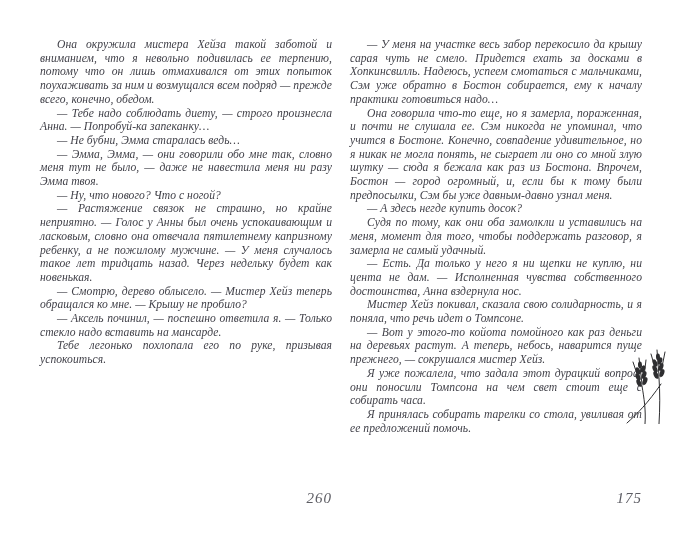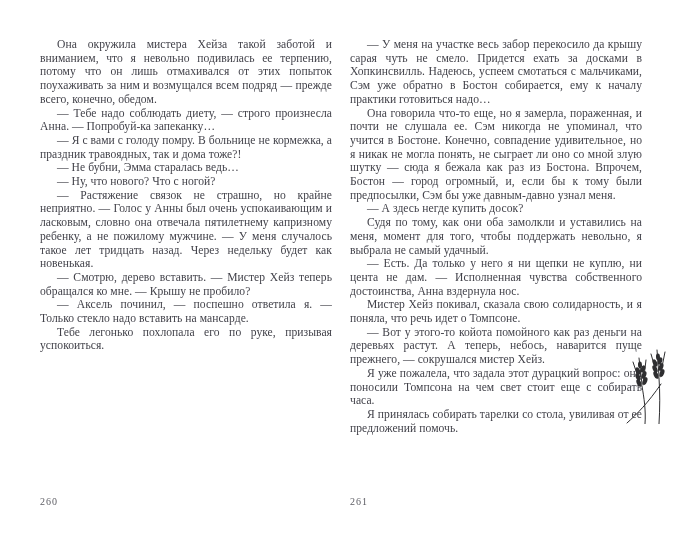--- a/index.html
+++ b/index.html
@@ -9,20 +9,21 @@
     width: 674px;
     height: 539px;
     overflow: hidden;
     font-family: "Liberation Serif", "DejaVu Serif", serif;
   }
   .spread {
     position: relative;
     width: 674px;
     height: 424px;
     background: #ffffff;
+    font-style: italic;
   }
   .page {
     position: absolute;
     top: 0;
     height: 539px;
   }
   .page-left  { left: 40px;  width: 292px; }
   .page-right { left: 350px; width: 292px; }
   .page-text {
     margin-top: 38px;
@@ -35,66 +36,66 @@
   .page-text p.para {
     margin: 0;
     padding: 0;
     text-indent: 17px;
   }
   .page-number {
     position: absolute;
     bottom: 32px;
     left: 0;
     width: 100%;
-    text-align: left;
-    font-size: 10px;
+    text-align: right;
+    font-size: 15px;
     color: #5c5c63;
     letter-spacing: 1px;
   }
   .wheat {
     position: absolute;
     right: 3px;
     bottom: 0;
     width: 56px;
     height: 84px;
   }
 </style>
 </head>
 <body>
 
 <div class="spread">
 
   <div class="page page-left">
     <div class="page-text">
         <p class="para">Она окружила мистера Хейза такой заботой и вниманием, что я невольно подивилась ее терпению, потому что он лишь отмахивался от этих попыток поухаживать за ним и возмущался всем подряд — прежде всего, конечно, обедом.</p>
         <p class="para">— Тебе надо соблюдать диету, — строго произнесла Анна. — Попробуй-ка запеканку…</p>
-        <p class="para">— Я с вами с голоду помру. В больнице не кормежка, а праздник травоядных, так и дома тоже?!</p>
         <p class="para">— Не бубни, Эмма старалась ведь…</p>
+        <p class="para">— Эмма, Эмма, — они говорили обо мне так, словно меня тут не было, — даже не навестила меня ни разу Эмма твоя.</p>
         <p class="para">— Ну, что нового? Что с ногой?</p>
         <p class="para">— Растяжение связок не страшно, но крайне неприятно. — Голос у Анны был очень успокаивающим и ласковым, словно она отвечала пятилетнему капризному ребенку, а не пожилому мужчине. — У меня случалось такое лет тридцать назад. Через недельку будет как новенькая.</p>
-        <p class="para">— Смотрю, дерево вставить. — Мистер Хейз теперь обращался ко мне. — Крышу не пробило?</p>
+        <p class="para">— Смотрю, дерево облысело. — Мистер Хейз теперь обращался ко мне. — Крышу не пробило?</p>
         <p class="para">— Аксель починил, — поспешно ответила я. — Только стекло надо вставить на мансарде.</p>
         <p class="para">Тебе легонько похлопала его по руке, призывая успокоиться.</p>
       </div>
     <div class="page-number">260</div>
   </div>
 
   <div class="page page-right">
     <div class="page-text">
         <p class="para">— У меня на участке весь забор перекосило да крышу сарая чуть не смело. Придется ехать за досками в Хопкинсвилль. Надеюсь, успеем смотаться с мальчиками, Сэм уже обратно в Бостон собирается, ему к началу практики готовиться надо…</p>
         <p class="para">Она говорила что-то еще, но я замерла, пораженная, и почти не слушала ее. Сэм никогда не упоминал, что учится в Бостоне. Конечно, совпадение удивительное, но я никак не могла понять, не сыграет ли оно со мной злую шутку — сюда я бежала как раз из Бостона. Впрочем, Бостон — город огромный, и, если бы к тому были предпосылки, Сэм бы уже давным-давно узнал меня.</p>
         <p class="para">— А здесь негде купить досок?</p>
-        <p class="para">Судя по тому, как они оба замолкли и уставились на меня, момент для того, чтобы поддержать невольно, я выбрала не самый удачный.</p>
+        <p class="para">Судя по тому, как они оба замолкли и уставились на меня, момент для того, чтобы поддержать разговор, я замерла не самый удачный.</p>
         <p class="para">— Есть. Да только у него я ни щепки не куплю, ни цента не дам. — Исполненная чувства собственного достоинства, Анна вздернула нос.</p>
         <p class="para">Мистер Хейз покивал, сказала свою солидарность, и я поняла, что речь идет о Томпсоне.</p>
         <p class="para">— Вот у этого-то койота помойного как раз деньги на деревьях растут. А теперь, небось, наварится пуще прежнего, — сокрушался мистер Хейз.</p>
         <p class="para">Я уже пожалела, что задала этот дурацкий вопрос: они поносили Томпсона на чем свет стоит еще с собирать часа.</p>
         <p class="para">Я принялась собирать тарелки со стола, увиливая от ее предложений помочь.</p>
       </div>
-    <div class="page-number">261</div>
+    <div class="page-number">175</div>
   </div>
 
   <svg class="wheat" viewBox="0 0 56 84" xmlns="http://www.w3.org/2000/svg">
     <g stroke="#2e2e30" stroke-width="1" fill="none" stroke-linecap="round">
       <path d="M30 84 C31 70 29 58 27 46"></path>
       <path d="M44 84 C45 68 45 52 44 38"></path>
       <path d="M12 83 C22 74 33 63 46 44"></path>
       <path d="M26 46 L18 22"></path>
         <path d="M27 44 L24 18"></path>
         <path d="M28 45 L31 20"></path>

